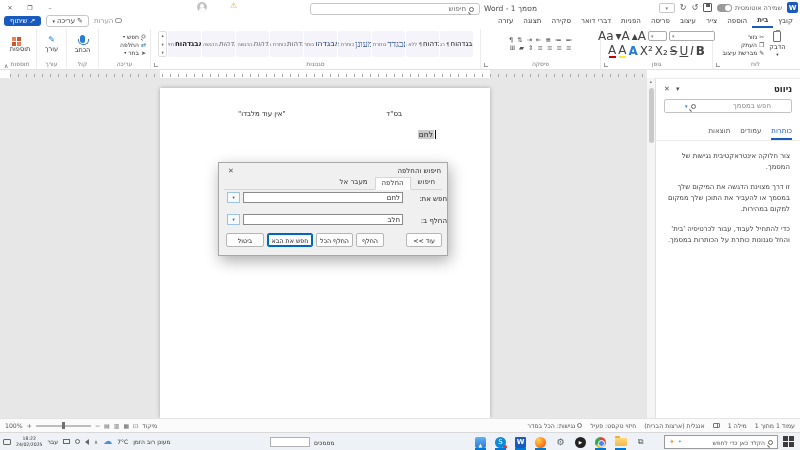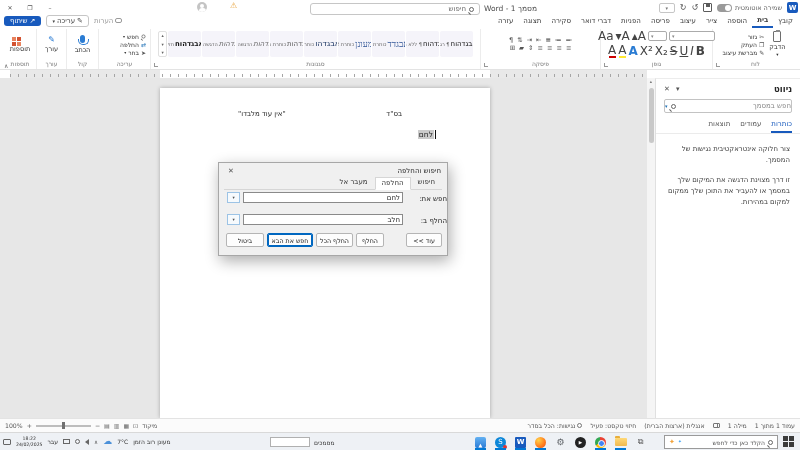--- a/index.html
+++ b/index.html
@@ -102,21 +102,21 @@
 .cursorbar{position:absolute;right:54px;top:42px;width:1px;height:9px;background:#111}
 #vscroll{top:78px;left:647px;width:8px;height:340px;background:#f5f5f5}
 #vscroll .sarrow{display:block;text-align:center;font-size:4.5px;color:#777;padding-top:1px}
 #vscroll .thumb{position:absolute;top:10px;left:1.5px;width:5px;height:55px;background:#c9c9c9;border-radius:3px}
 
 
 #navpane{top:78px;left:655px;width:145px;height:340px;background:#fff;border-left:1px solid #e0e0e0;border-top:1px solid #ececec}
 .nheader{display:flex;align-items:center;padding:5px 8px 3px;gap:6px}
 .nheader .ntitle{font-weight:bold;font-size:8.5px;flex:1}
 .nhico{font-size:7px;color:#555}
-#nsearch{margin:2px 8px 7px;height:14px;border:1px solid #c3c3c3;border-radius:2px;display:flex;align-items:center;padding:0 0;gap:3px}
+#nsearch{margin:2px 8px 14px;height:14px;border:1px solid #c3c3c3;border-radius:2px;display:flex;align-items:center;padding:0 20px;gap:3px}
 #nsearch .ph{color:#8a8a8a;flex:1}
 #nsearch .chev{font-size:5px;color:#1c6fb5}
 #ntabs{display:flex;padding:0 8px;gap:10px;border-bottom:1px solid #ebebeb;height:14px;font-size:7px}
 .ntab{color:#555;display:flex;align-items:flex-start}
 .ntab.active{color:#185abd;border-bottom:2px solid #185abd;font-weight:normal}
 .nbody{padding:10px 10px 0;font-size:6.9px;color:#404040;line-height:1.6;text-align:right}
 .nbody p{margin:0 0 9px}
 
 
 #dialog{left:218px;top:162px;width:230px;height:94px;background:#f0f0f0;border:1px solid #a7a7a7;
@@ -468,20 +468,21 @@
     <span class="chev">▾</span>
   </div>
   <div id="ntabs">
     <span class="ntab active">כותרות</span>
     <span class="ntab">עמודים</span>
     <span class="ntab">תוצאות</span>
   </div>
   <div class="nbody">
     <p>צור חלוקה אינטראקטיבית נגישות של המסמך.</p>
     <p>זו דרך מצוינת הדגשה את המיקום שלך במסמך או להעביר את התוכן שלך ממקום למקום במהירות.</p>
+    <p>כדי להתחיל לעבוד, עבור לכרטיסיה 'בית' והחל סגנונות כותרת על הכותרות במסמך.</p>
   </div>
 </div>
 
 <div class="abs" id="dialog">
   <div class="dtitle">
     <span>חיפוש והחלפה</span>
     <span class="dclose">✕</span>
   </div>
   <div class="dtabs">
     <span class="dtab">חיפוש</span>

